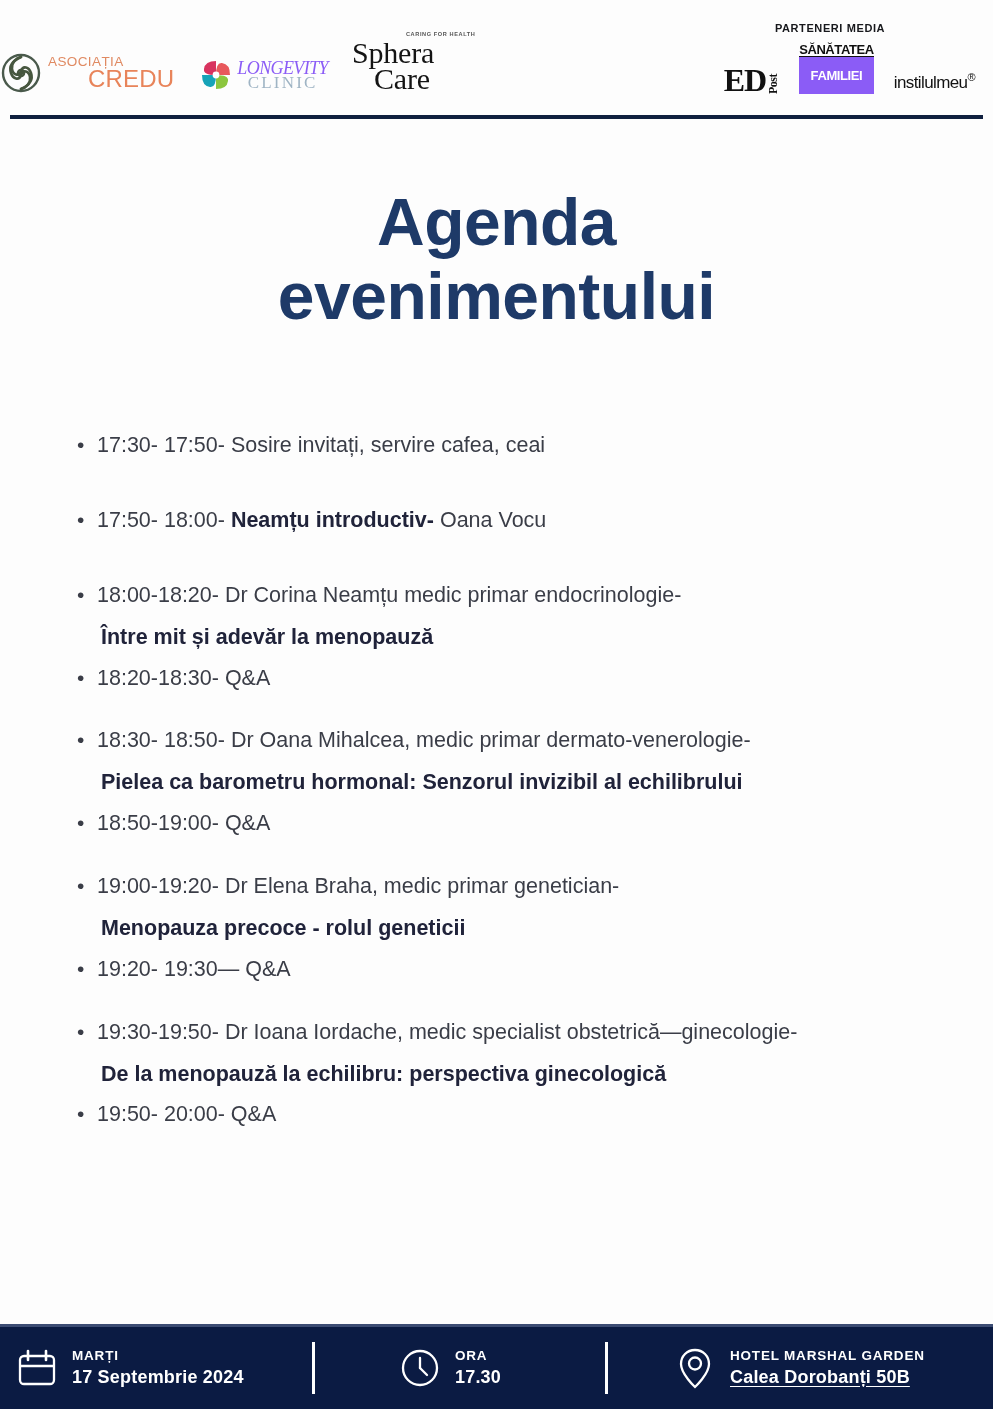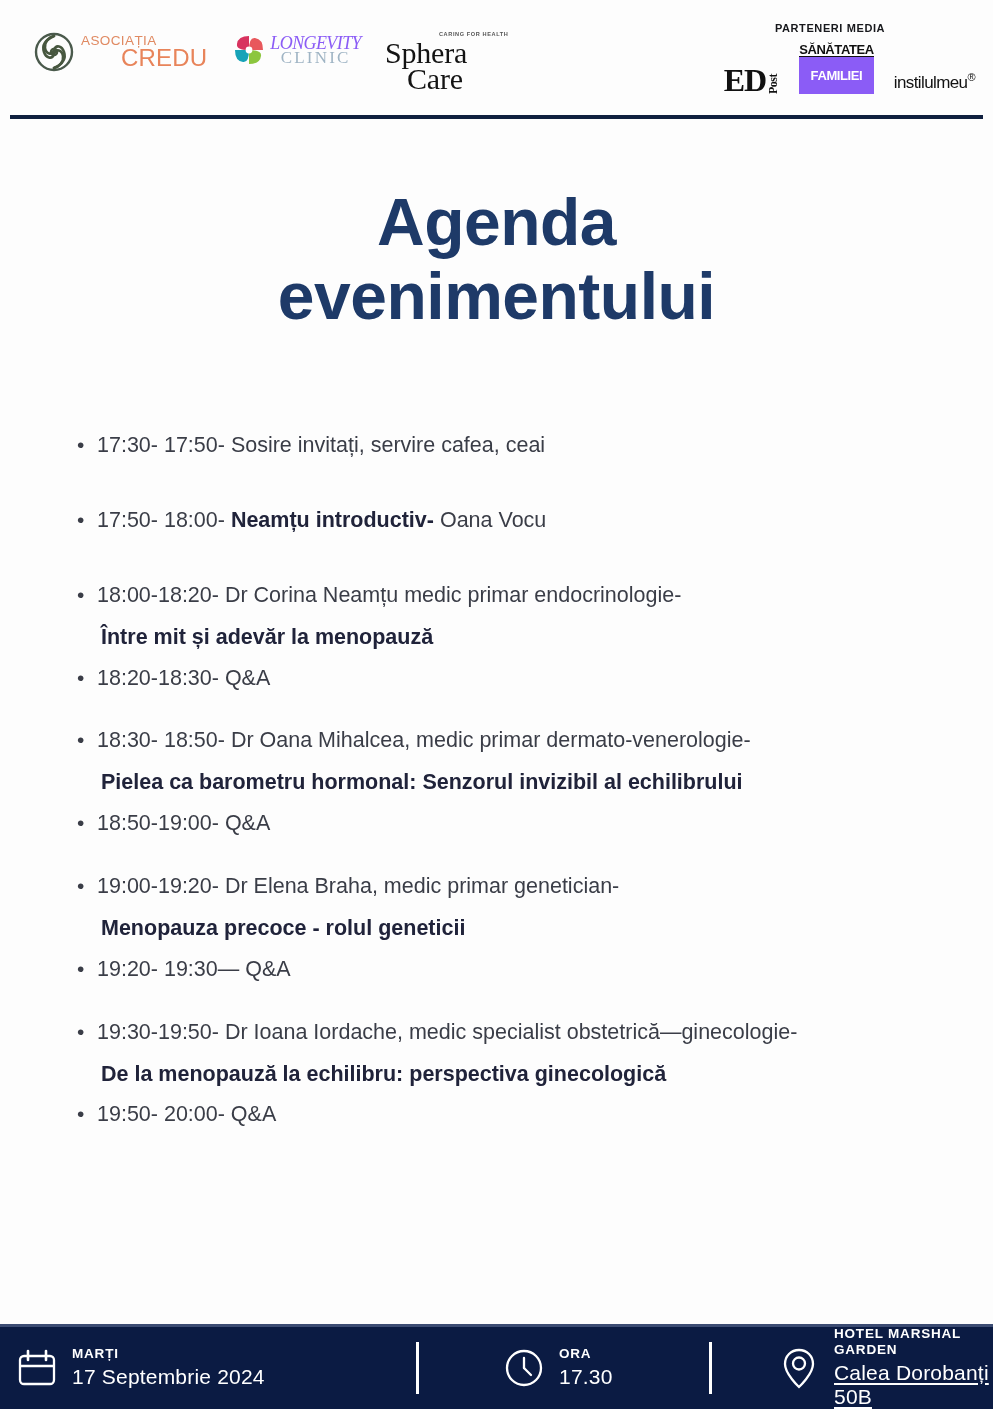--- a/index.html
+++ b/index.html
@@ -18,23 +18,23 @@
   }
 
   
   .header {
     position:absolute;
     top:0; left:0; right:0; height:118px;
   }
 
   .logo-row {
     position:absolute;
-    left:34px; top:32px;
+    left:1px; top:32px;
     display:flex;
-    align-items:flex-start;
+    align-items:flex-end;
     gap:24px;
   }
 
   
   .logo-credu { display:flex; align-items:center; gap:7px; }
   .credu-mark { width:40px; height:40px; flex:none; }
   .credu-text { line-height:1; }
   .credu-top {
     font-size:13.5px; letter-spacing:0.4px;
     color:#E08A62; font-weight:400;
@@ -195,39 +195,39 @@
     display:flex;
     align-items:center;
     color:#ffffff;
   }
 
   .fcell {
     display:flex;
     align-items:center;
     gap:14px;
   }
-  .fcell.date  { padding-left:16px; width:416px; }
+  .fcell.date  { padding-left:16px; width:312px; }
   .fcell.time  { padding-left:84px; width:290px; }
   .fcell.place { padding-left:66px; flex:1; }
 
   .fdiv {
     width:3px; height:52px;
     background:#ffffff;
     flex:none;
   }
 
   .ficon { flex:none; }
 
   .ftext { line-height:1.16; }
   .flabel {
     font-size:13.5px; font-weight:bold;
     letter-spacing:0.8px; display:block;
   }
   .fvalue {
-    font-size:21px; font-weight:normal;
+    font-size:18px; font-weight:bold;
     letter-spacing:0.2px; display:block; margin-top:3px;
   }
   .fvalue.ul { text-decoration:underline; text-underline-offset:3px; }
 </style>
 </head>
 <body>
 
 <div class="poster">
 
   <div class="header">

